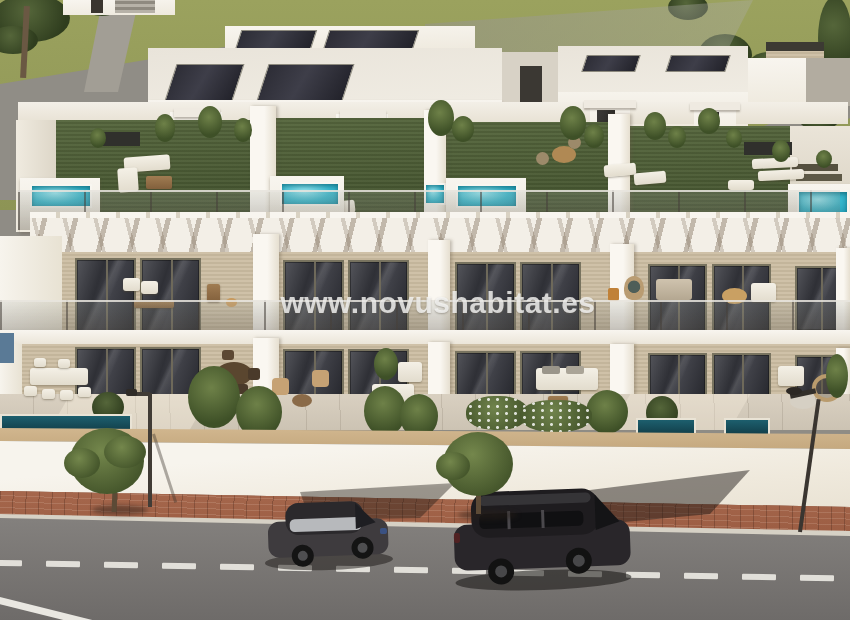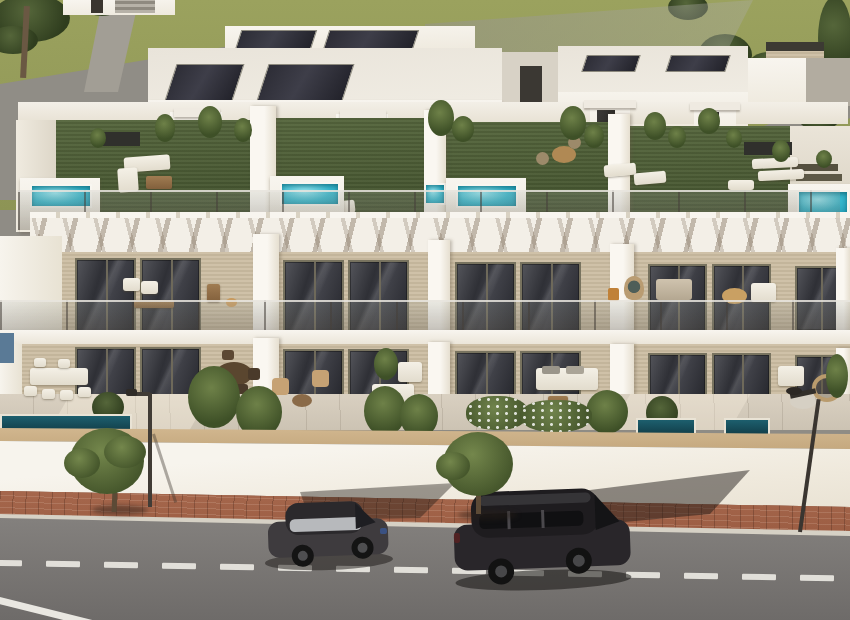--- a/index.html
+++ b/index.html
@@ -321,13 +321,14 @@
   <div class="a" style="left:152px;top:434px;width:3px;height:72px;background:rgba(60,52,45,.4);transform:rotate(-18deg);transform-origin:top;"></div>
   <div class="a" style="left:148px;top:393px;width:4px;height:114px;background:#413c36;"></div>
   <div class="a" style="left:132px;top:392px;width:18px;height:4px;background:#413c36;"></div>
   <div class="a" style="left:126px;top:389px;width:11px;height:7px;background:#2f2b27;border-radius:2px;"></div>
   <div class="a" style="left:798px;top:398px;width:4px;height:134px;background:#3a3530;transform:rotate(8deg);transform-origin:bottom;"></div>
   <div class="a" style="left:790px;top:391px;width:26px;height:5px;background:#332f2a;transform:rotate(-12deg);"></div>
   <div class="a" style="left:786px;top:387px;width:16px;height:8px;background:#2c2824;border-radius:50%;"></div>
 
   <div class="a" style="left:-4px;top:596px;width:100px;height:7px;background:#e9e7e1;transform:rotate(14deg);transform-origin:left top;"></div>
 
+  <div id="watermark" class="a" style="left:270px;top:286px;width:336px;text-align:center;">www.novushabitat.es</div>
 </div>
 
 </body></html>

